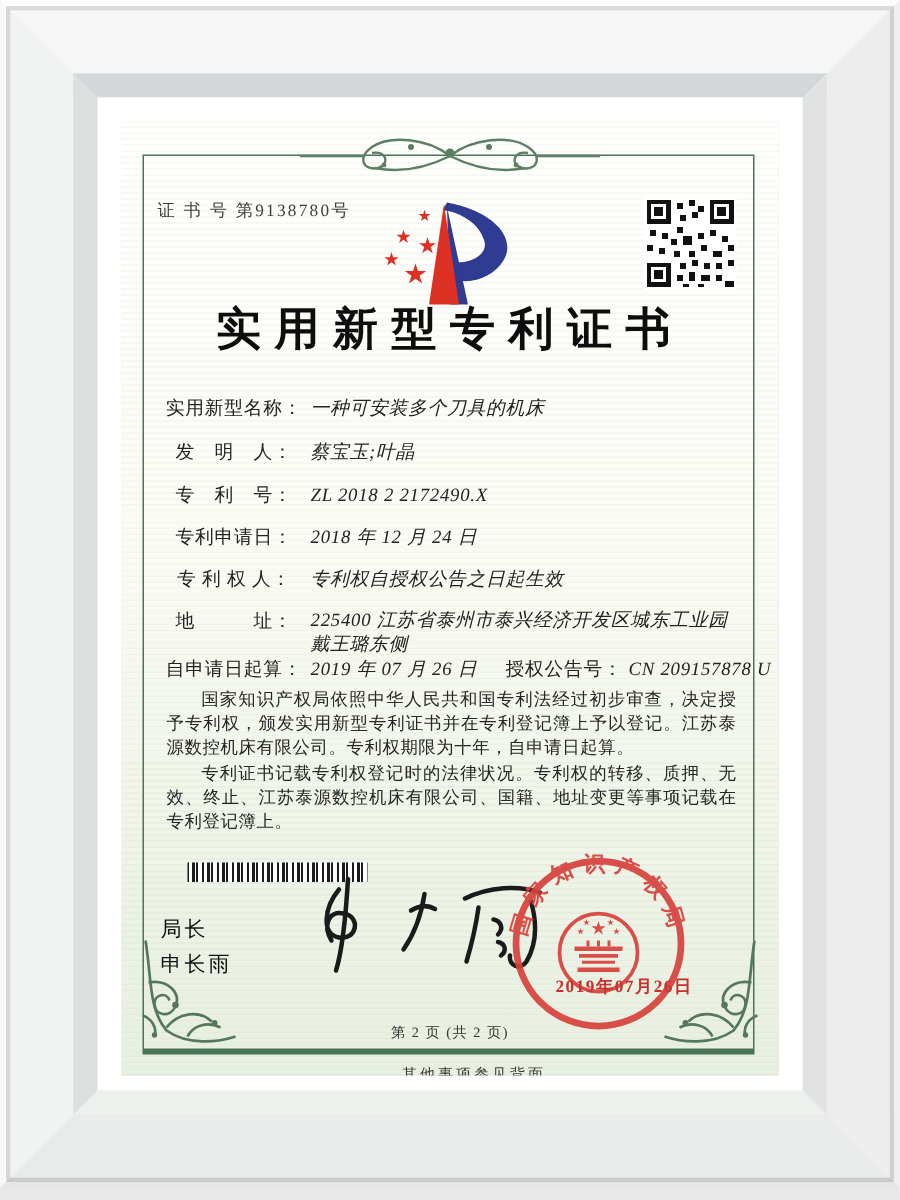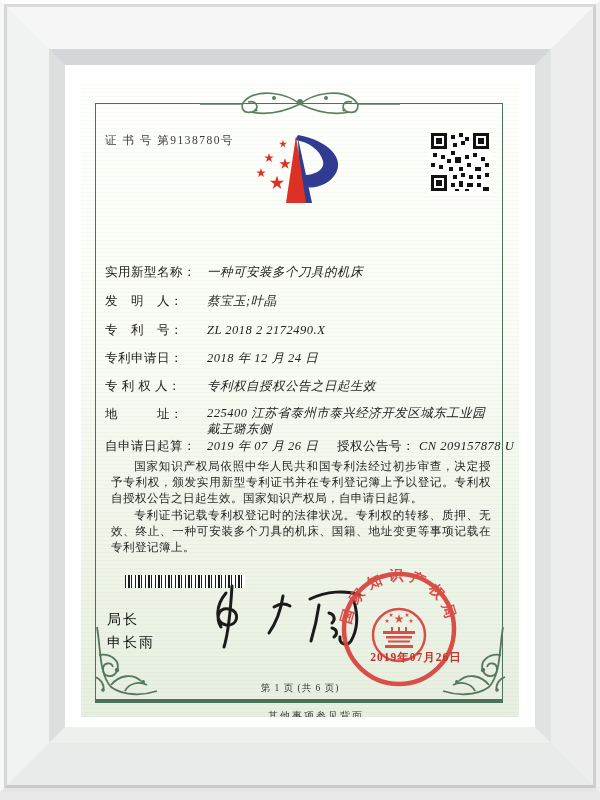--- a/index.html
+++ b/index.html
@@ -29,21 +29,21 @@
   .logo{position:absolute;left:50%;top:50px;transform:translateX(-50%);width:104px;height:78px;}
 
   
   .qr{position:absolute;right:28px;top:50px;width:62px;height:62px;background:#fff;}
 
   .title{position:absolute;left:0;right:0;top:118px;text-align:center;
     font-size:30px;font-weight:bold;color:#0d0d0d;letter-spacing:9px;}
 
   
   .row{position:absolute;left:24px;font-size:12.5px;color:#222;white-space:nowrap;}
-  .row .lab{display:inline-block;width:102px;letter-spacing:.5px;}
+  .row .lab{display:inline-block;width:102px;letter-spacing:.5px;text-align:center;}
   .row .val{letter-spacing:.5px;font-style:italic;}
   .row .val.wrap{display:inline-block;white-space:normal;width:288px;vertical-align:top;line-height:15.5px;}
   .r1{top:183px}.r2{top:212px}.r3{top:241px}.r4{top:269px}.r5{top:297px}.r6{top:325px}.r7{top:357px}
   .pair2{position:absolute;left:232px;top:0;}
   .pair2 .lab{width:auto;margin-right:4px;}
 
   .body-text{position:absolute;left:30px;right:28px;top:378px;font-size:11.6px;color:#262626;}
   .body-text p{margin:0;text-indent:2em;line-height:16.2px;letter-spacing:.4px;text-align:justify;}
 
   .barcode{position:absolute;left:44px;top:494px;width:120px;height:13px;
@@ -183,20 +183,21 @@
                     <rect x="47" y="5" width="10" height="10"></rect>
                     <rect x="5" y="47" width="10" height="10"></rect>
                 </g>
                 <g fill="#111">
                   <rect x="7" y="7" width="6" height="6"></rect>
                     <rect x="49" y="7" width="6" height="6"></rect>
                     <rect x="7" y="49" width="6" height="6"></rect>
                 </g>
               </svg>
 
+              <div class="title">实用新型专利证书</div>
 
               <div class="row r1">
                 <span class="lab">实用新型名称：</span><span class="val">一种可安装多个刀具的机床</span>
               </div>
               <div class="row r2">
                 <span class="lab">发　明　人：</span><span class="val">蔡宝玉;叶晶</span>
               </div>
               <div class="row r3">
                 <span class="lab">专　利　号：</span><span class="val">ZL 2018 2 2172490.X</span>
               </div>
@@ -210,22 +211,22 @@
                 <span class="lab">地　　　址：</span><span class="val wrap">225400 江苏省泰州市泰兴经济开发区城东工业园戴王璐东侧</span>
               </div>
               <div class="row r7">
                 <span class="lab">自申请日起算：</span><span class="val">2019 年 07 月 26 日</span>
                 <span class="pair2">
                   <span class="lab">授权公告号：</span><span class="val">CN 209157878 U</span>
                 </span>
               </div>
 
               <div class="body-text">
-                <p>国家知识产权局依照中华人民共和国专利法经过初步审查，决定授予专利权，颁发实用新型专利证书并在专利登记簿上予以登记。专利权自授权公告之日起生效。国家知识产权局，自申请日起算。</p>
-                <p>专利证书记载专利权登记时的法律状况。专利权的转移、质押、无效、终止、一种可安装多个刀具的机床、国籍、地址变更等事项记载在专利登记簿上。</p>
+                <p>国家知识产权局依照中华人民共和国专利法经过初步审查，决定授予专利权，颁发实用新型专利证书并在专利登记簿上予以登记。江苏泰源数控机床有限公司。专利权期限为十年，自申请日起算。</p>
+                <p>专利证书记载专利权登记时的法律状况。专利权的转移、质押、无效、终止、江苏泰源数控机床有限公司、国籍、地址变更等事项记载在专利登记簿上。</p>
               </div>
 
               <div class="barcode"></div>
 
               <div class="director-label">局长</div>
               <div class="director-name">申长雨</div>
 
               <svg class="signature" viewBox="0 0 210 72">
                 <g fill="none" stroke="#1b1b1b" stroke-width="3" stroke-linecap="round">
                   <path d="M40,12 C30,24 28,42 40,44 C52,46 55,30 43,28 C33,26 29,36 35,46"></path>
@@ -259,21 +260,21 @@
                   <rect x="47" y="67" width="26" height="2.5"></rect>
                   <rect x="49" y="71.5" width="22" height="2"></rect>
                   <rect x="46" y="76" width="28" height="3"></rect>
                   <rect x="52" y="58" width="2" height="4"></rect>
                     <rect x="59" y="58" width="2" height="4"></rect>
                     <rect x="66" y="58" width="2" height="4"></rect>
                 </g>
               </svg>
               <div class="seal-date">2019年07月26日</div>
 
-              <div class="page-info">第 1 页 (共 6 页)</div>
+              <div class="page-info">第 2 页 (共 2 页)</div>
               <div class="back-note">其他事项参见背面</div>
 
             </div>
           </div>
         </div>
       </div>
     </div>
   </div>
 </div>
 

